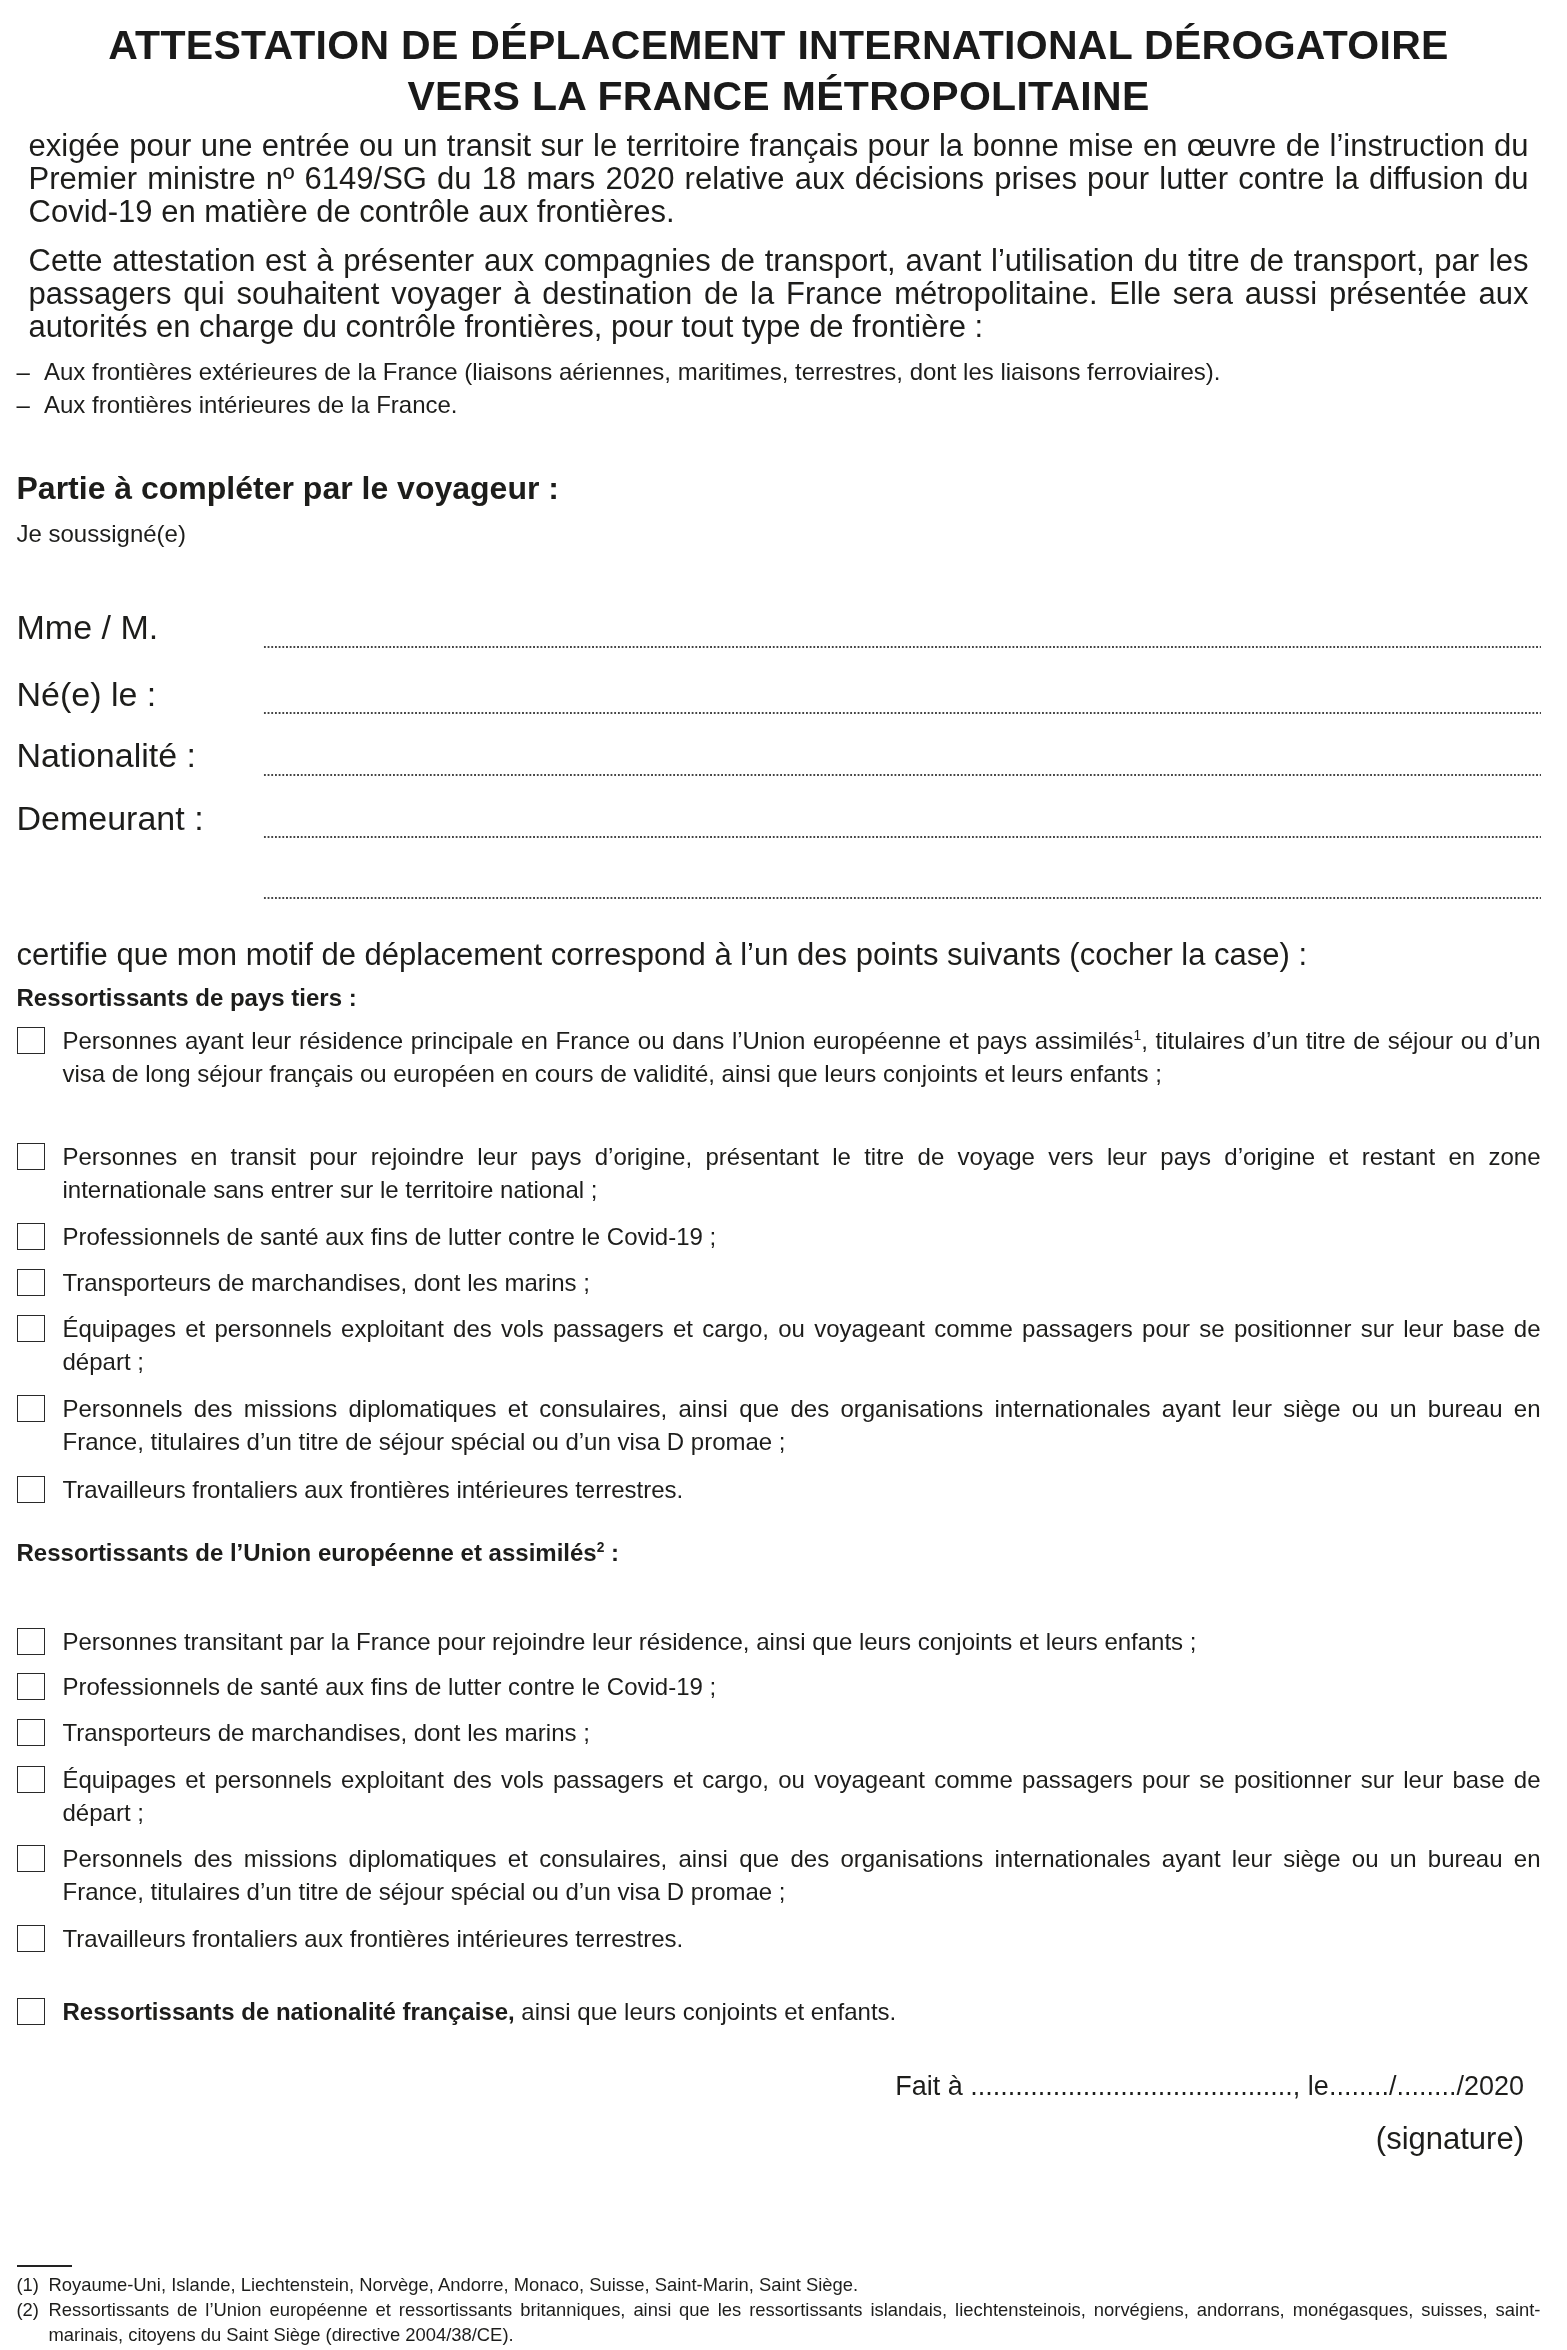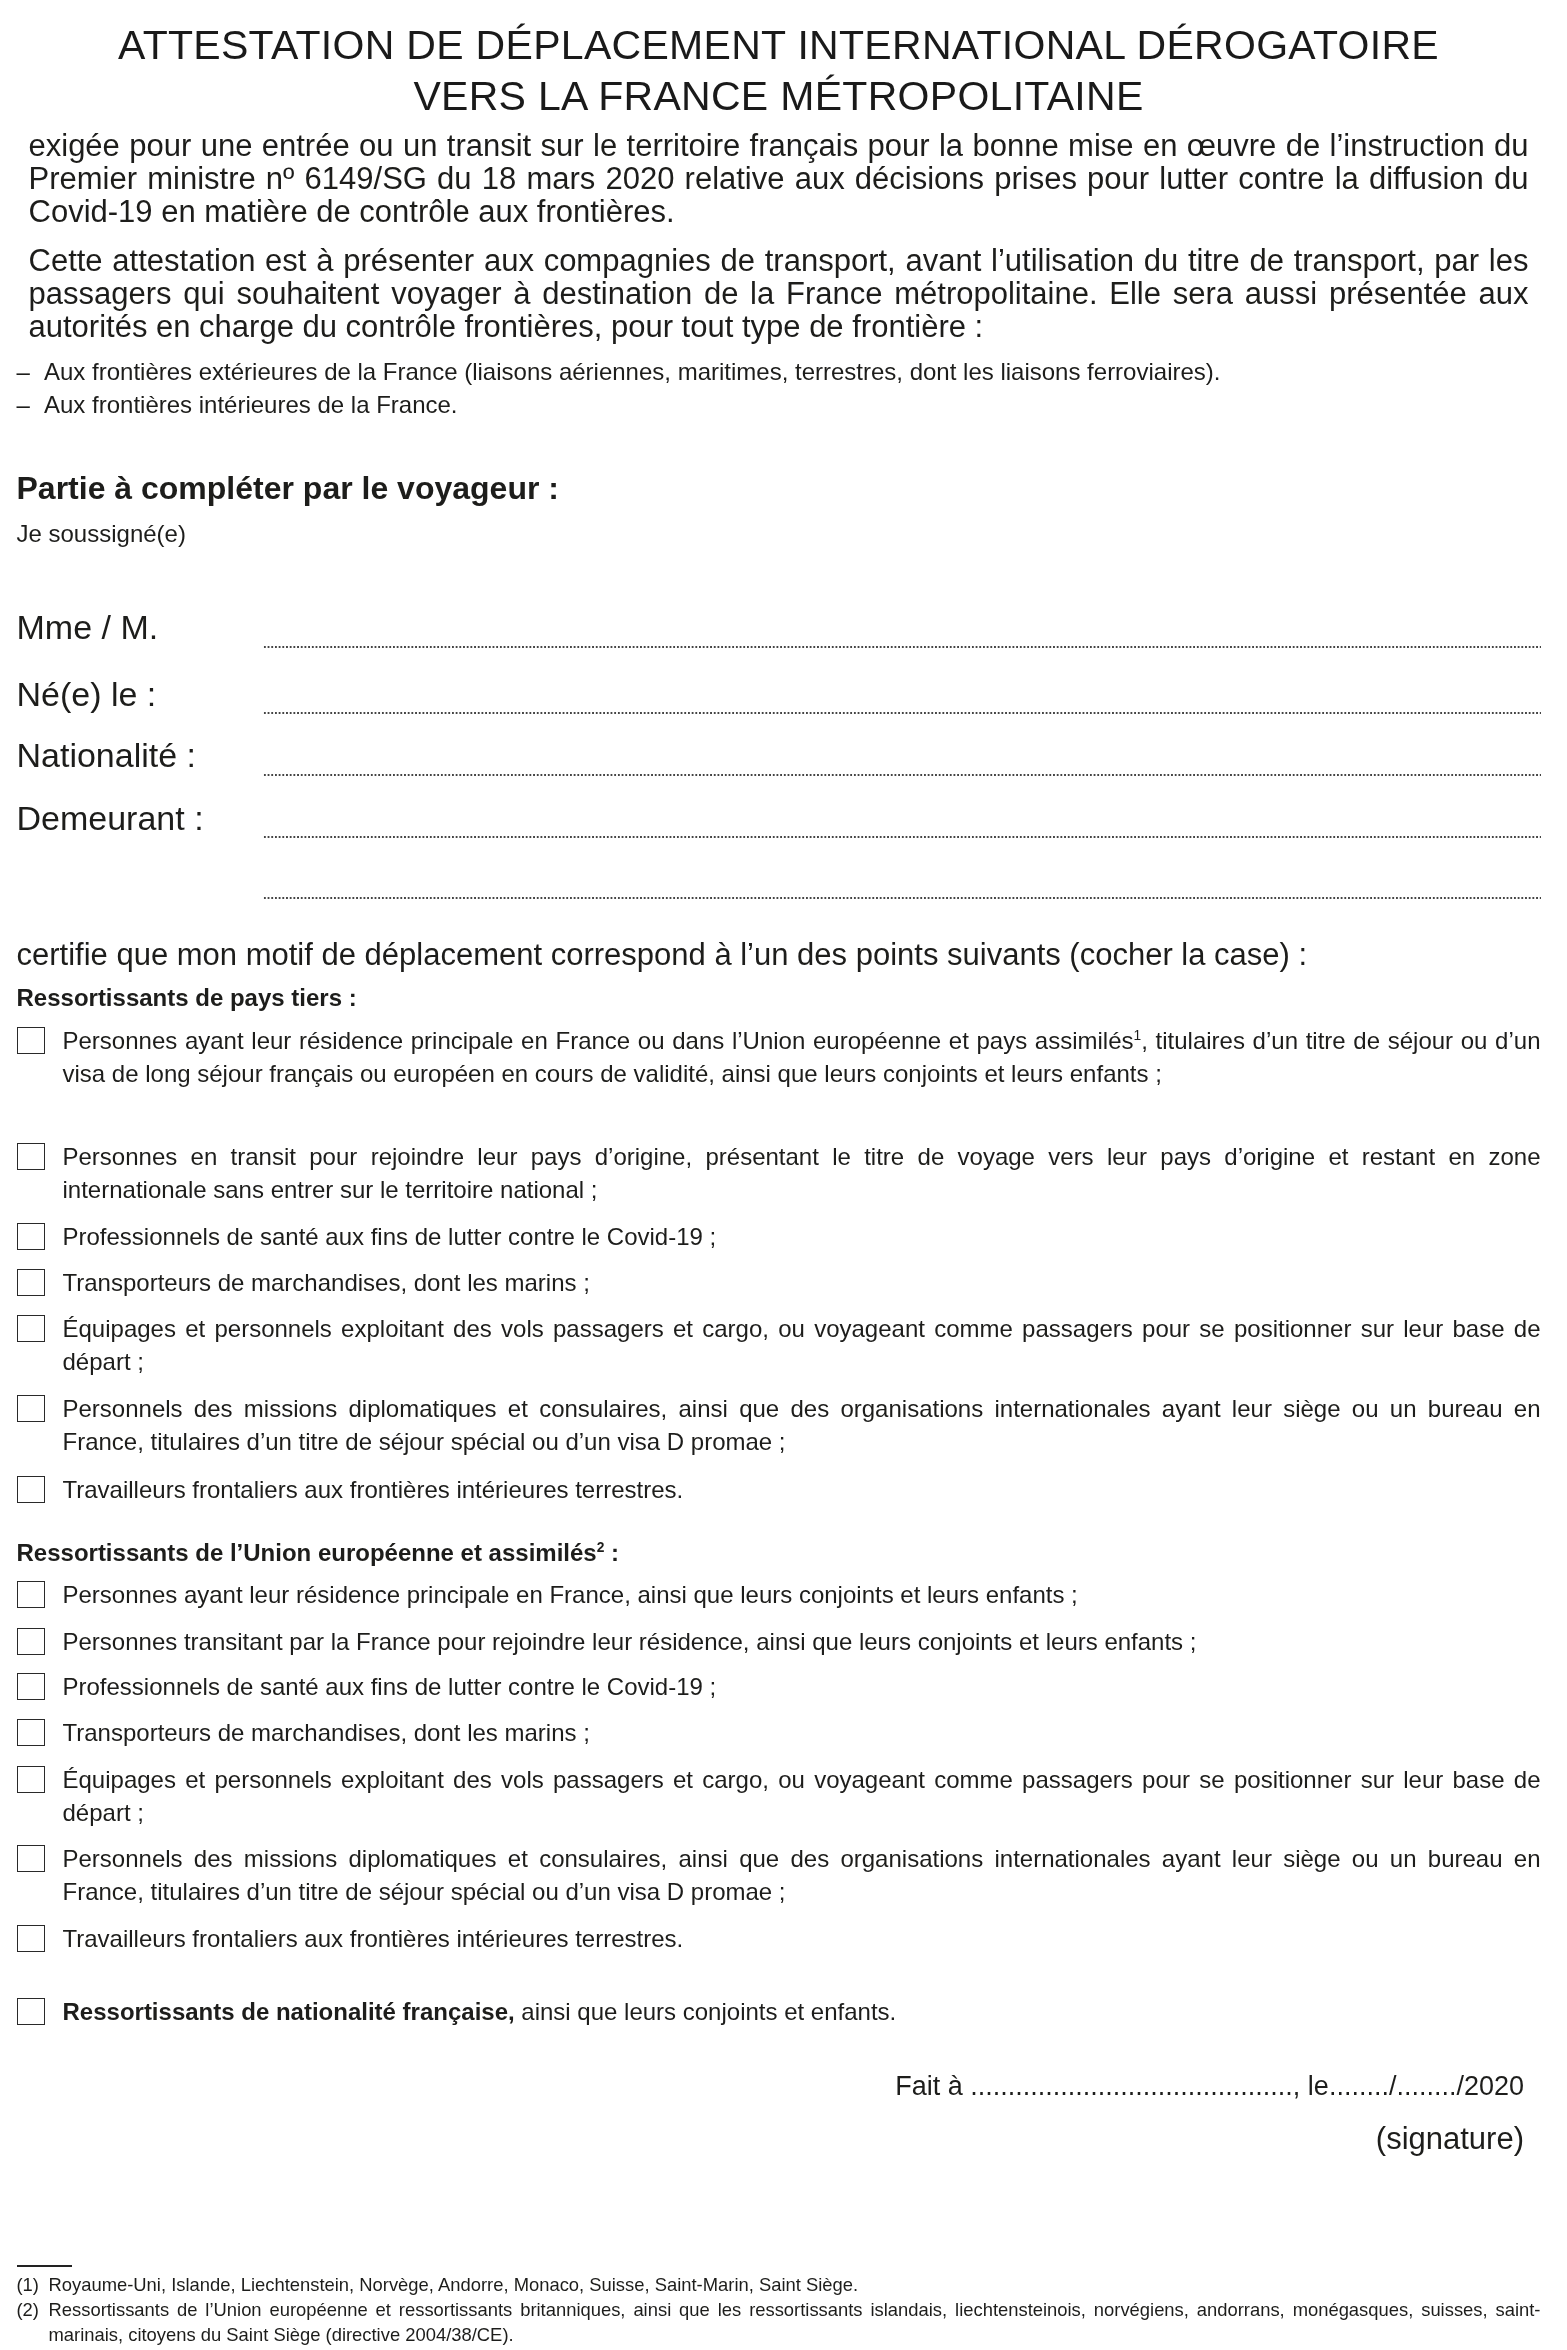--- a/index.html
+++ b/index.html
@@ -4,21 +4,21 @@
 <style>
   html, body { margin: 0; padding: 0; background: #ffffff; }
   body {
     width: 1568px; height: 2351px; position: relative; overflow: hidden;
     font-family: "Liberation Sans", "DejaVu Sans", sans-serif;
     color: #1d1d1b;
   }
   .page { position: absolute; left: 16.5px; top: 0; width: 1524px; }
   h1 {
     margin: 0; padding-top: 20px;
-    text-align: center; font-weight: 400; font-size: 41px; line-height: 51px;
+    text-align: center; font-weight: 700; font-size: 41px; line-height: 51px;
     letter-spacing: 0.3px; color: #1a1a1a;
   }
   .intro { font-size: 31px; line-height: 33px; text-align: justify; margin: 12px; }
   .intro.p1 { margin-top: 7.3px; }
   .intro.p2 { margin-top: 15.6px; }
   .dash-list { margin: 7.3px 0 0 0; padding: 0; list-style: none; font-size: 24px; line-height: 33px; }
   .dash-list li { position: relative; padding-left: 27.5px; }
   .dash-list li .dash { position: absolute; left: 0; top: 0; }
 
   .section-title { font-weight: 700; font-size: 32px; margin: 0; position: absolute; left: 0; top: 470px; }
@@ -121,24 +121,20 @@
     <span class="box"></span>
     <span class="txt">Personnels des missions diplomatiques et consulaires, ainsi que des organisations internationales ayant leur siège ou un bureau en France, titulaires d’un titre de séjour spécial ou d’un visa D promae ;</span>
   </div>
   <div class="opt" style="top:1473px;">
     <span class="box"></span>
     <span class="txt">Travailleurs frontaliers aux frontières intérieures terrestres.</span>
   </div>
 
   <p class="group-title" style="top:1539px;"><span>Ressortissants de l’Union européenne et assimilés</span><sup>2</sup><span> :</span></p>
 
-  <div class="opt" style="top:1578px;">
-    <span class="box"></span>
-    <span class="txt">Personnes ayant leur résidence principale en France, ainsi que leurs conjoints et leurs enfants ;</span>
-  </div>
   <div class="opt" style="top:1625px;">
     <span class="box"></span>
     <span class="txt">Personnes transitant par la France pour rejoindre leur résidence, ainsi que leurs conjoints et leurs enfants ;</span>
   </div>
   <div class="opt" style="top:1670px;">
     <span class="box"></span>
     <span class="txt">Professionnels de santé aux fins de lutter contre le Covid-19 ;</span>
   </div>
   <div class="opt" style="top:1716px;">
     <span class="box"></span>

